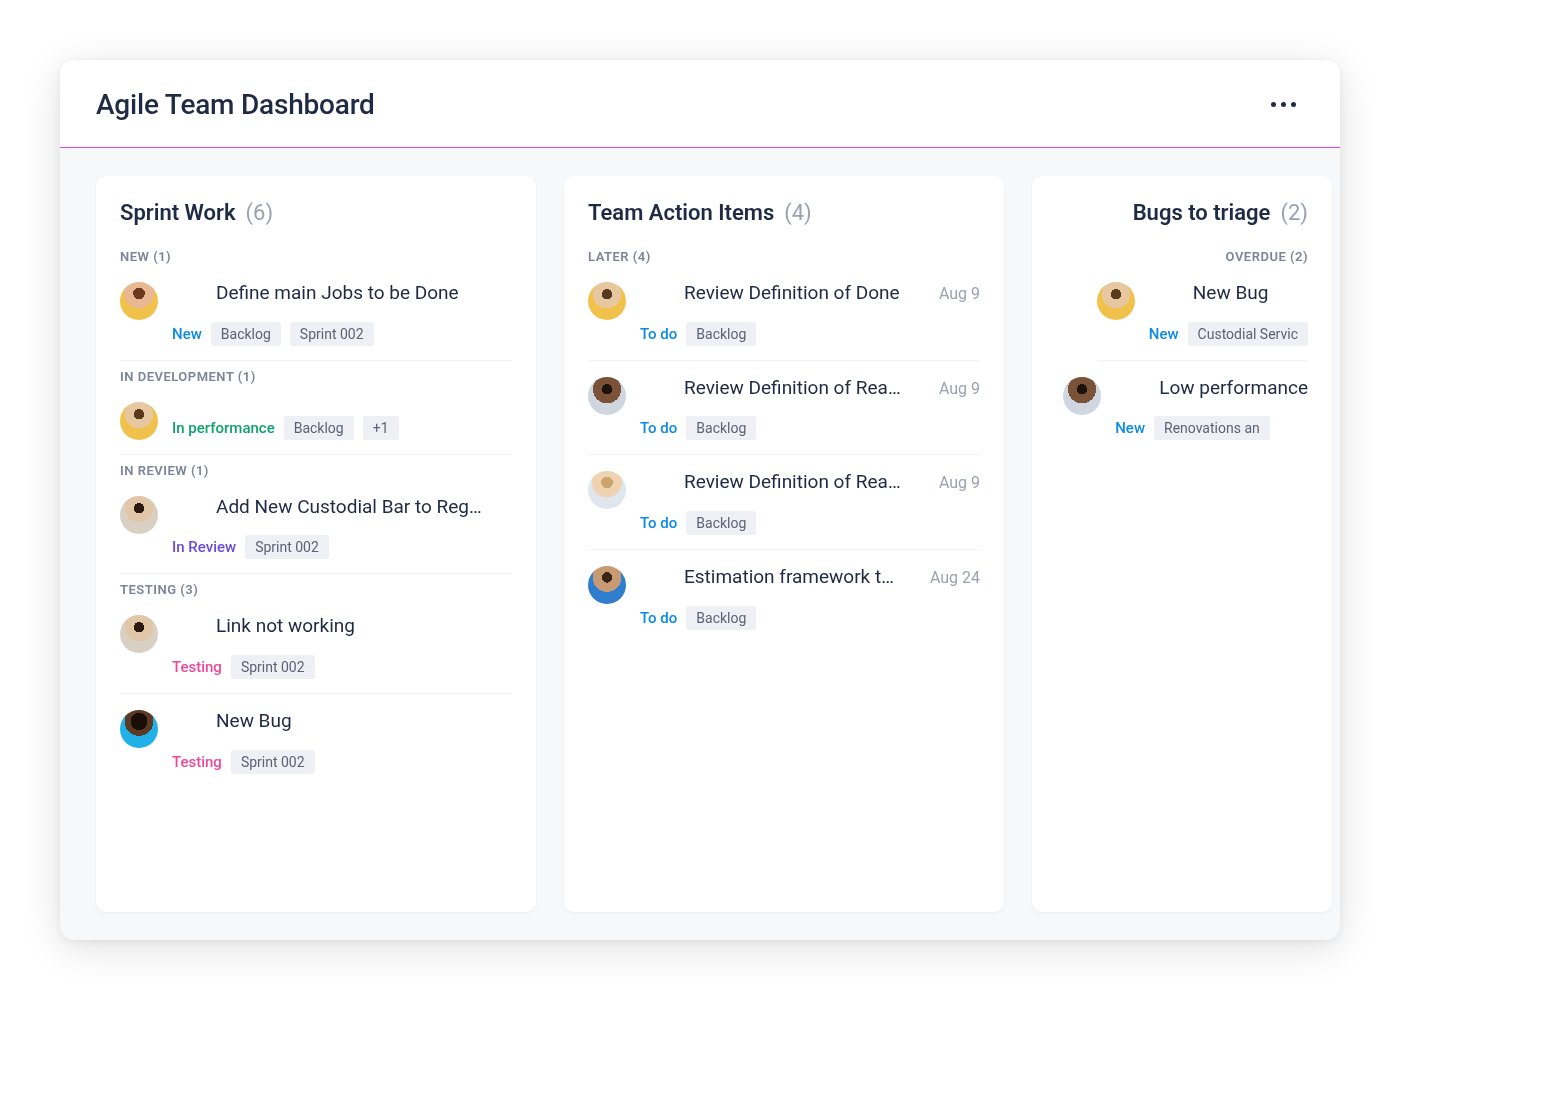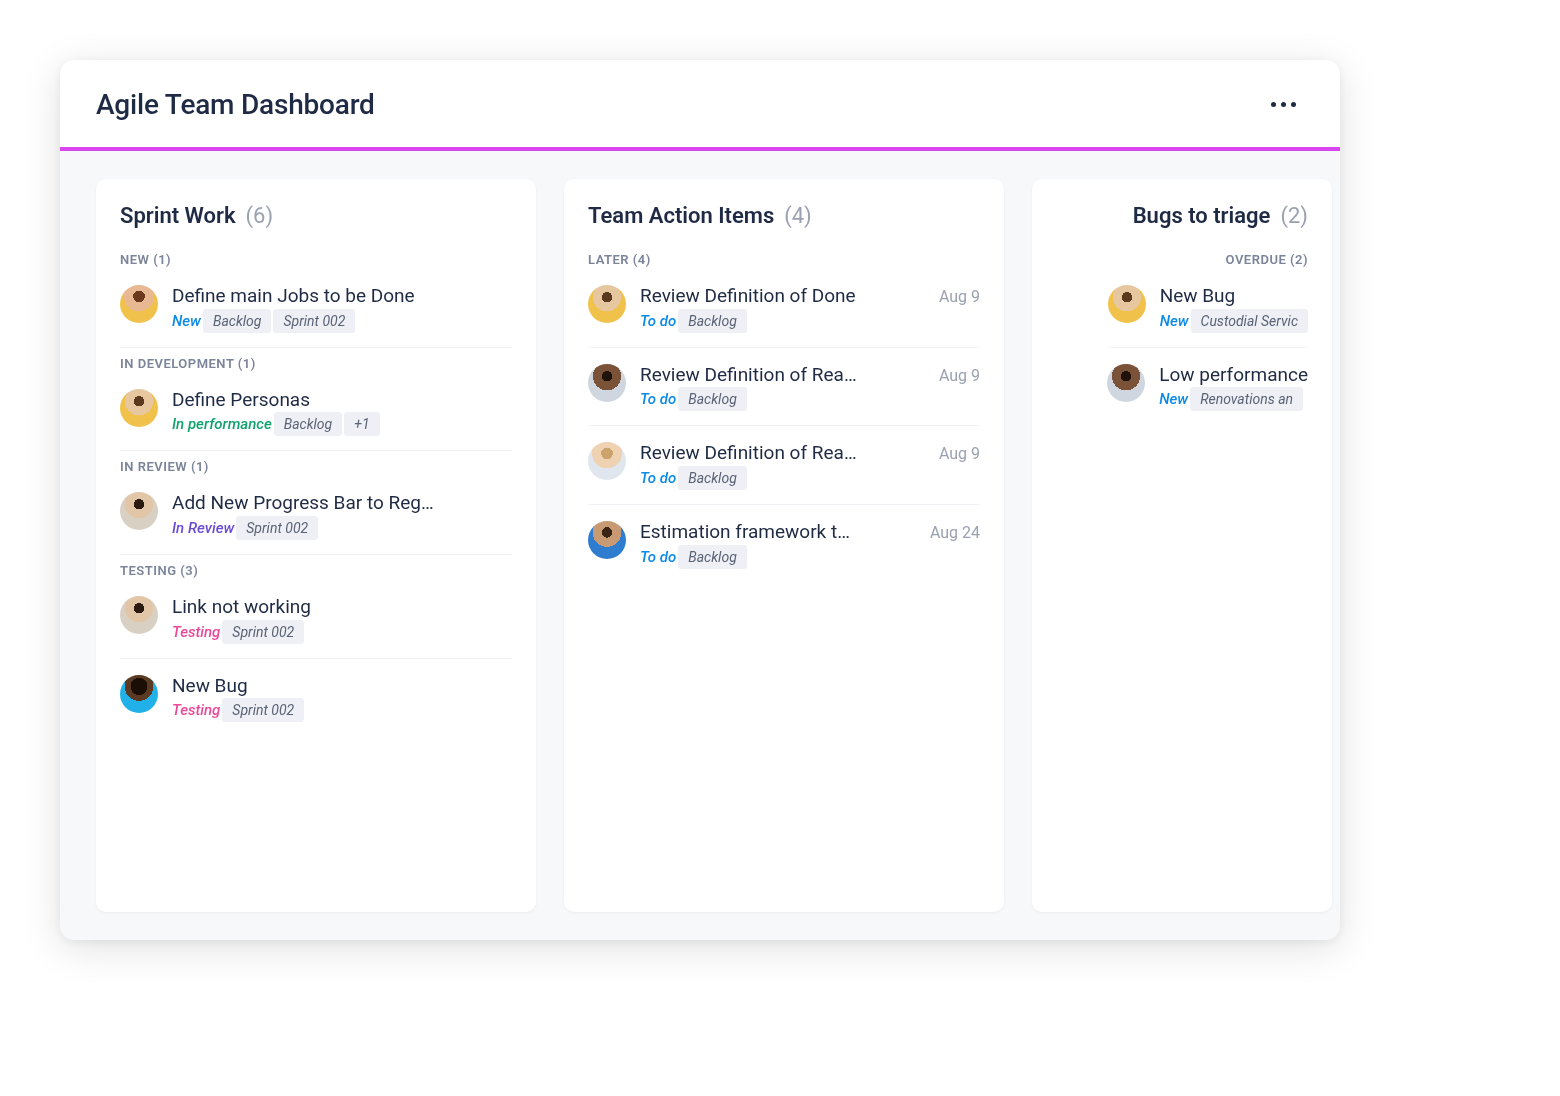--- a/index.html
+++ b/index.html
@@ -18,21 +18,21 @@
     box-shadow: 0 8px 40px rgba(0,0,0,0.12), 0 2px 8px rgba(0,0,0,0.06);
     overflow: hidden;
     display: flex;
     flex-direction: column;
     position: relative;
     margin: 20px 0 0 20px;
   }
   .header {
     background: #fff;
     padding: 28px 36px 26px 36px;
-    border-bottom: 4px solid #d946ef;
+    border-bottom: 1px solid #d946ef;
     display: flex;
     align-items: center;
     justify-content: space-between;
   }
   .header h1 {
     font-size: 28px;
     font-weight: 500;
     color: #1f2a44;
     letter-spacing: -0.2px;
   }
@@ -103,42 +103,42 @@
   }
   .card-body {
     flex: 1;
     min-width: 0;
   }
   .card-title-row {
     display: flex;
     align-items: baseline;
     justify-content: space-between;
     gap: 10px;
+    margin-left: 44px;
   }
   .card-title {
     font-size: 19px;
     font-weight: 400;
     color: #1f2a44;
     white-space: nowrap;
     overflow: hidden;
     text-overflow: ellipsis;
     line-height: 1.35;
   }
   .card-date {
     font-size: 16px;
     color: #9aa1b1;
     white-space: nowrap;
   }
   .tags {
     display: flex;
     flex-wrap: wrap;
-    gap: 2px;
-    margin-top: 0;
+    gap: 9px;
+    margin-top: 16px;
     align-items: center;
-    font-style: italic;
   }
   .status {
     font-size: 15px;
     font-weight: 500;
   }
   .status.new { color: #0b8ae6; }
   .status.todo { color: #0b8ae6; }
   .status.indev { color: #0fa36b; }
   .status.inreview { color: #6b4bd6; }
   .status.testing { color: #ec4899; }
@@ -179,36 +179,33 @@
               <span class="status new">New</span>
               <span class="pill">Backlog</span>
               <span class="pill">Sprint 002</span>
             </div>
           </div>
         </div>
         <div class="section-label">IN DEVELOPMENT (1)</div>
         <div class="card">
           <span class="avatar" style="background: radial-gradient(circle at 50% 32%, rgb(90, 58, 30) 0px, rgb(90, 58, 30) 16%, rgb(231, 199, 160) 16%, rgb(231, 199, 160) 44%, rgb(240, 194, 75) 44%, rgb(240, 194, 75) 100%);"></span>
           <div class="card-body">
-            <div class="card-title-row">
-              <div class="card-title">Define Personas</div>
-            </div>
             <div class="tags">
               <span class="status indev">In performance</span>
               <span class="pill">Backlog</span>
               <span class="pill">+1</span>
             </div>
           </div>
         </div>
         <div class="section-label">IN REVIEW (1)</div>
         <div class="card">
           <span class="avatar" style="background: radial-gradient(circle at 50% 32%, rgb(42, 26, 15) 0px, rgb(42, 26, 15) 16%, rgb(226, 198, 168) 16%, rgb(226, 198, 168) 44%, rgb(217, 208, 196) 44%, rgb(217, 208, 196) 100%);"></span>
           <div class="card-body">
             <div class="card-title-row">
-              <div class="card-title">Add New Progress Bar to Reg…</div>
+              <div class="card-title">Add New Custodial Bar to Reg…</div>
             </div>
             <div class="tags">
               <span class="status inreview">In Review</span>
               <span class="pill">Sprint 002</span>
             </div>
           </div>
         </div>
         <div class="section-label">TESTING (3)</div>
         <div class="card">
           <span class="avatar" style="background: radial-gradient(circle at 50% 32%, rgb(42, 26, 15) 0px, rgb(42, 26, 15) 16%, rgb(226, 198, 168) 16%, rgb(226, 198, 168) 44%, rgb(217, 208, 196) 44%, rgb(217, 208, 196) 100%);"></span>

